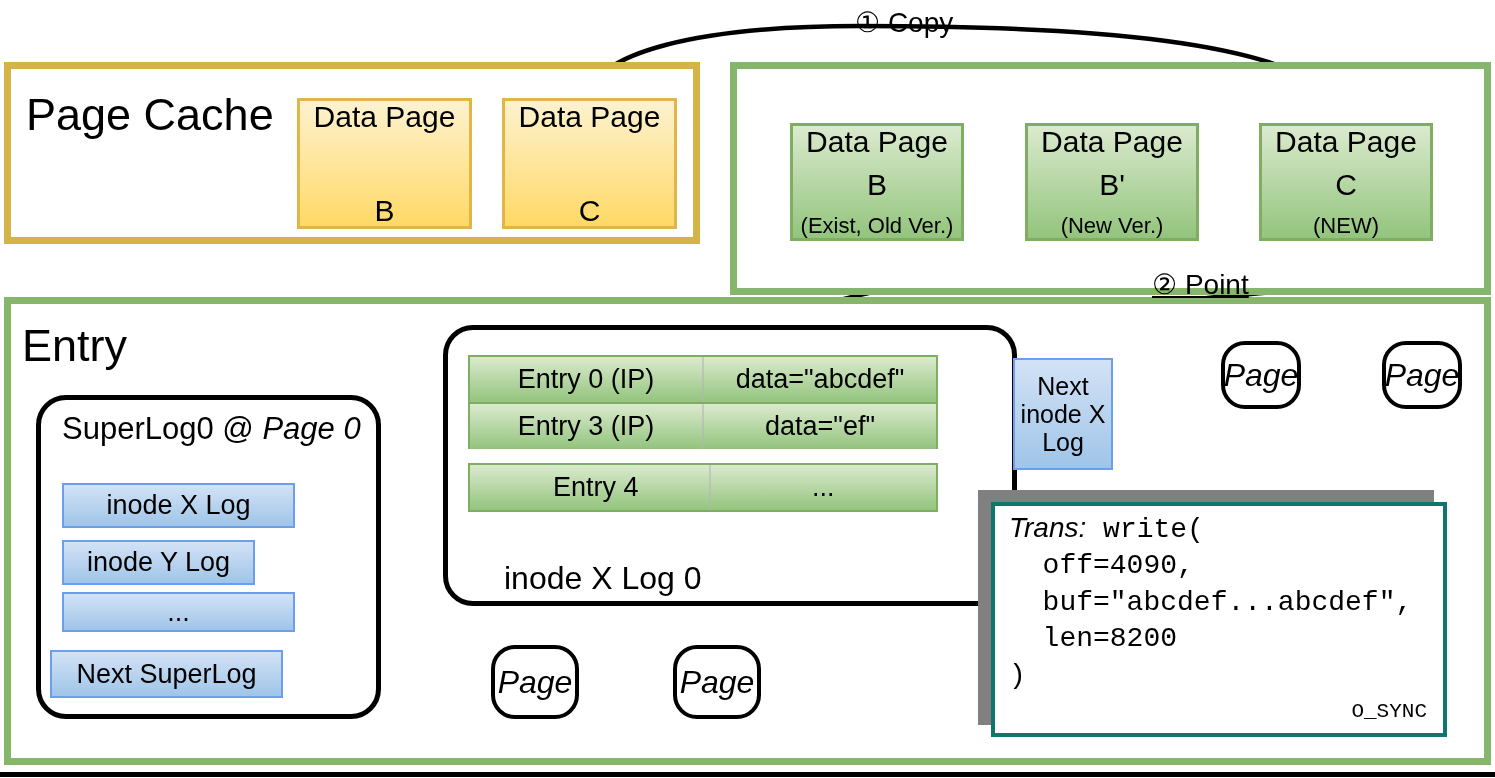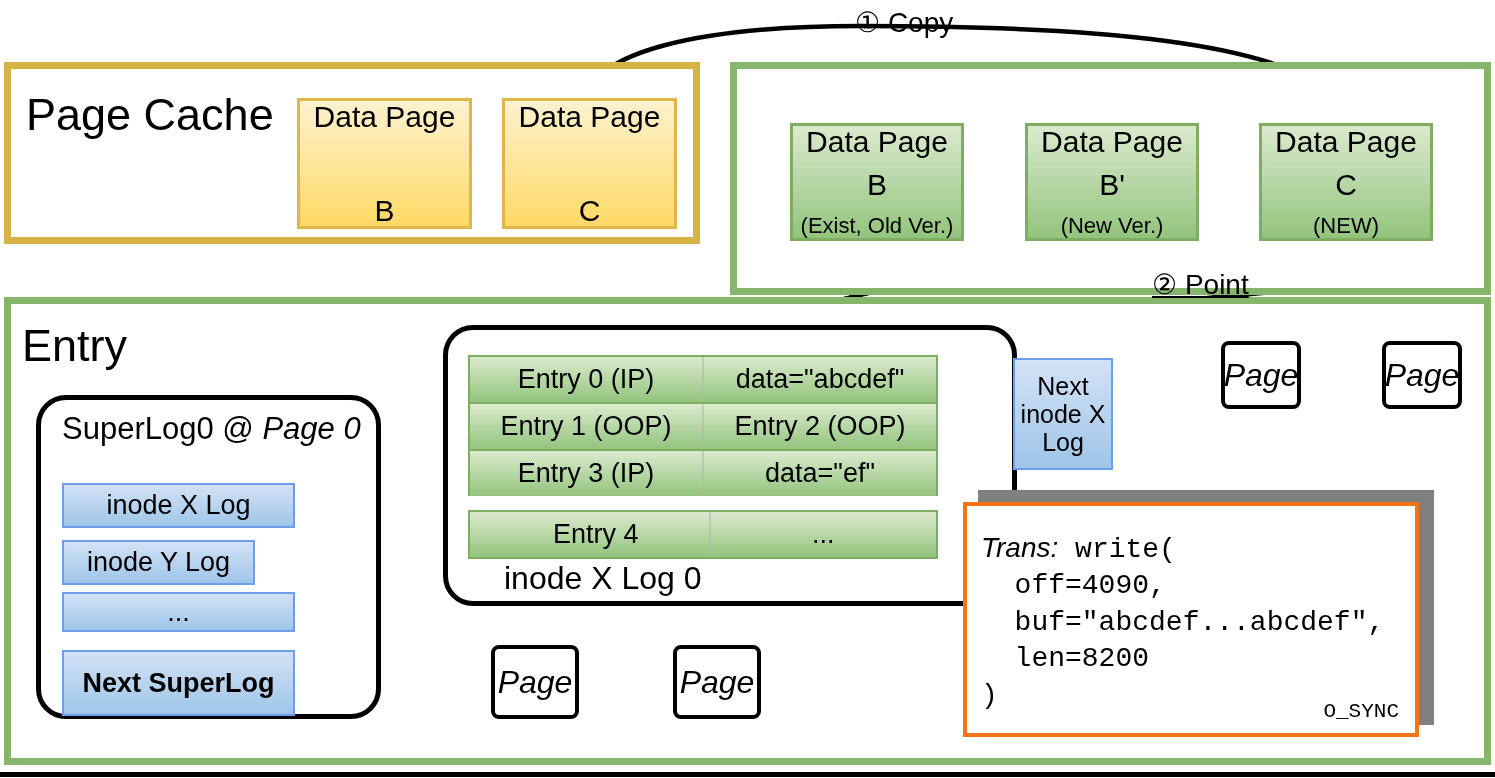--- a/index.html
+++ b/index.html
@@ -71,21 +71,21 @@
   
   .slot{
     border:2px solid #6d9eeb;
     background:linear-gradient(to bottom,#d3e2f6 0%,#9fc5e8 100%);
     display:flex;align-items:center;justify-content:center;
     font-size:27px;color:#000;
   }
   .s-x   {left:62px;top:483px;width:233px;height:45px;}
   .s-y   {left:62px;top:540px;width:193px;height:45px;}
   .s-dots{left:62px;top:592px;width:233px;height:40px;}
-  .s-next{left:62px;top:650px;width:233px;height:66px;font-weight:bold;}
+  .s-next{left:50px;top:650px;width:233px;height:48px;}
   .s-nextinode{
     left:1013px;top:358px;width:100px;height:112px;
     flex-direction:column;line-height:1.12;font-size:25px;text-align:center;
   }
 
   
   .etable{left:468px;top:355px;width:470px;}
   .erow{
     display:flex;height:45px;border:2px solid #7fae63;border-bottom:none;
     background:linear-gradient(to bottom,#dbeace 0%,#93c47d 100%);
@@ -93,37 +93,37 @@
   .erow:last-child{border-bottom:2px solid #7fae63;padding-left:13px;}
   .erow .cell{
     flex:1;display:flex;align-items:center;justify-content:center;
     font-size:27px;color:#000;
   }
   .erow .cell.left{border-right:2px solid rgba(180,180,180,.55);}
   .erow.spaced{margin-top:14px;border-bottom:2px solid #7fae63;}
 
   
   .pagebox{
-    border:4px solid #000;border-radius:8px;background:#fff;
+    border:4px solid #000;border-radius:24px;background:#fff;
     display:flex;align-items:center;justify-content:center;
     font-size:32px;font-style:italic;color:#000;
   }
   .pg-a{left:491px;top:645px;width:88px;height:74px;}
   .pg-b{left:673px;top:645px;width:88px;height:74px;}
   .pg-c{left:1221px;top:341px;width:80px;height:68px;}
   .pg-d{left:1382px;top:341px;width:80px;height:68px;}
 
   
   .note-shadow{
     left:978px;top:490px;width:456px;height:235px;background:#808080;
   }
   .note{
-    left:963px;top:502px;width:456px;height:235px;
-    border:4px solid #f97316;background:#fff;
-    padding:24px 0 0 14px;
+    left:991px;top:502px;width:456px;height:235px;
+    border:4px solid #0f766e;background:#fff;
+    padding:4px 0 0 14px;
   }
   .note .code{
     font-family:"Liberation Mono","DejaVu Sans Mono",monospace;
     font-size:28px;line-height:1.30;color:#000;white-space:pre;
   }
   .note .tr{font-family:"Liberation Sans",sans-serif;font-style:italic;}
   .note .osync{
     position:absolute;right:16px;bottom:10px;
     font-family:"Liberation Mono","DejaVu Sans Mono",monospace;
     font-size:21px;color:#000;
@@ -221,24 +221,20 @@
   <div class="abs pagebox pg-a">Page</div>
   <div class="abs pagebox pg-b">Page</div>
 
   <div class="abs card card-inodelog"></div>
   <div class="card-title ttl-inodelog">inode X Log 0</div>
 
   <div class="abs etable">
     <div class="erow">
       <div class="cell left">Entry 0 (IP)</div>
       <div class="cell">data="abcdef"</div>
-    </div>
-    <div class="erow">
-      <div class="cell left">Entry 1 (OOP)</div>
-      <div class="cell">Entry 2 (OOP)</div>
     </div>
     <div class="erow">
       <div class="cell left">Entry 3 (IP)</div>
       <div class="cell">data="ef"</div>
     </div>
     <div class="erow spaced">
       <div class="cell left">Entry 4</div>
       <div class="cell">...</div>
     </div>
   </div>

